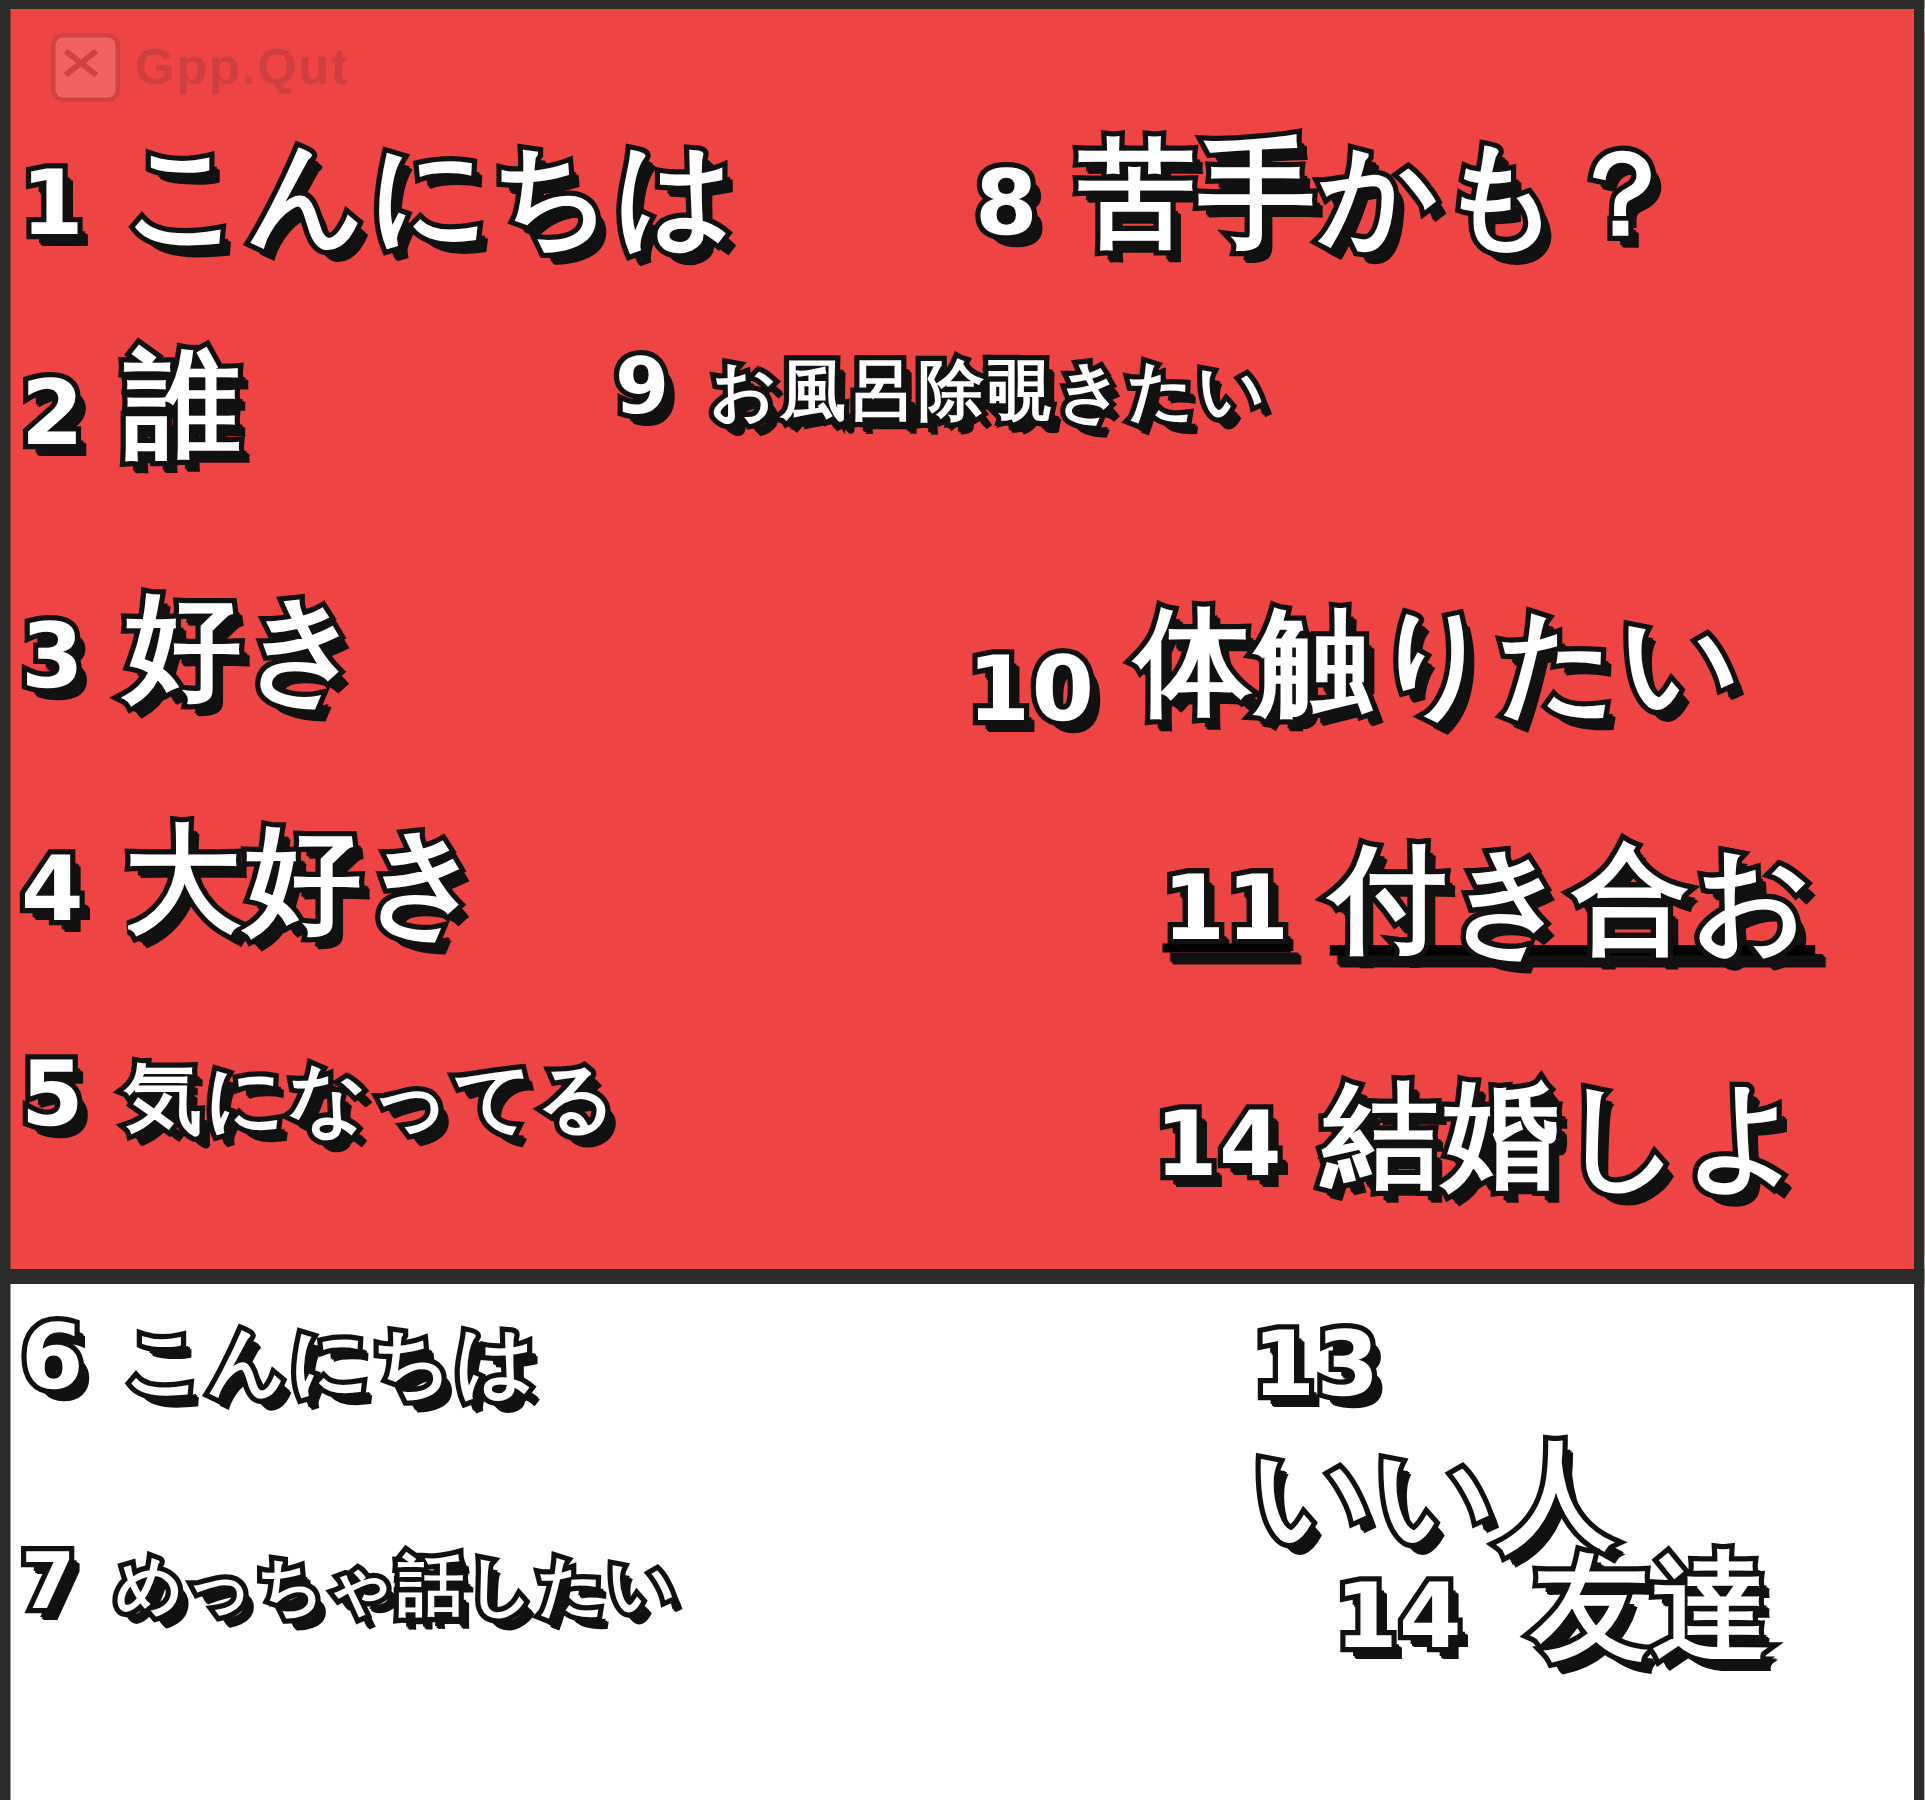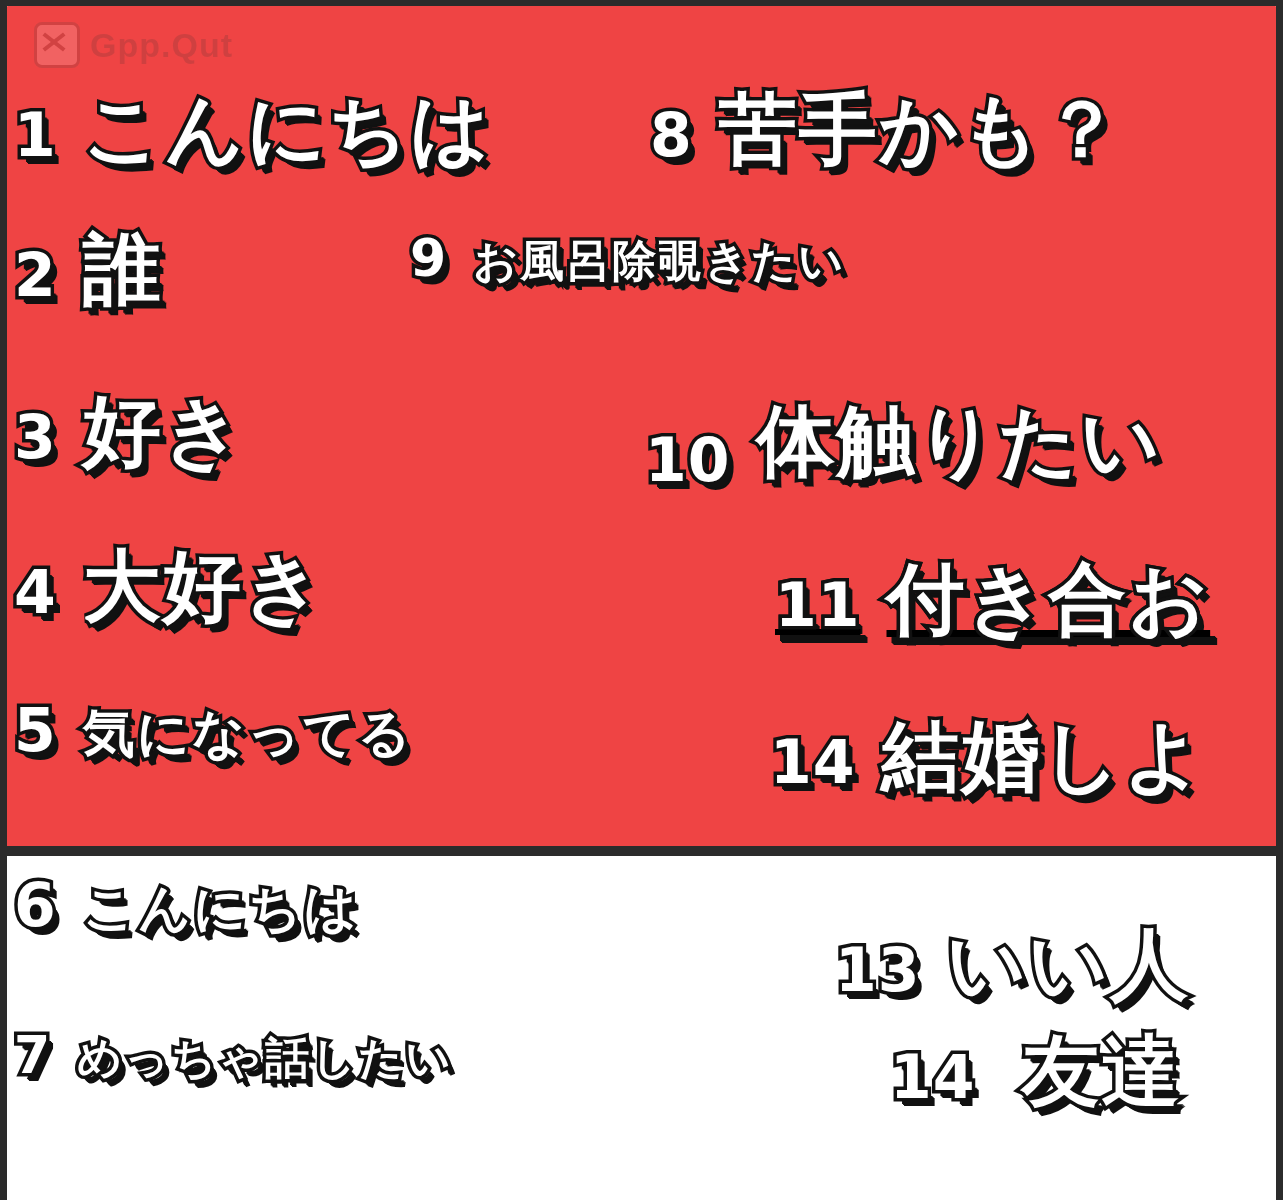--- a/index.html
+++ b/index.html
@@ -183,21 +183,21 @@
     <div class="item" style="left:775px; top:548px;text-decoration:underline;">
       <span class="num">11</span>
       <span class="txt">付き合お</span>
     </div>
 
     <div class="item" style="left:770px; top:705px;">
       <span class="num">14</span>
       <span class="txt">結婚しよ</span>
     </div>
 
-    <div class="item" style="left:835px; top:913px;">
+    <div class="item" style="left:835px; top:875px;flex-direction:column;">
       <span class="num">13</span>
       <span class="txt">いい人</span>
     </div>
 
     <div class="item" style="left:890px; top:1020px;gap:20px;">
       <span class="num">14</span>
       <span class="txt">友達</span>
     </div>
 
   </div>

